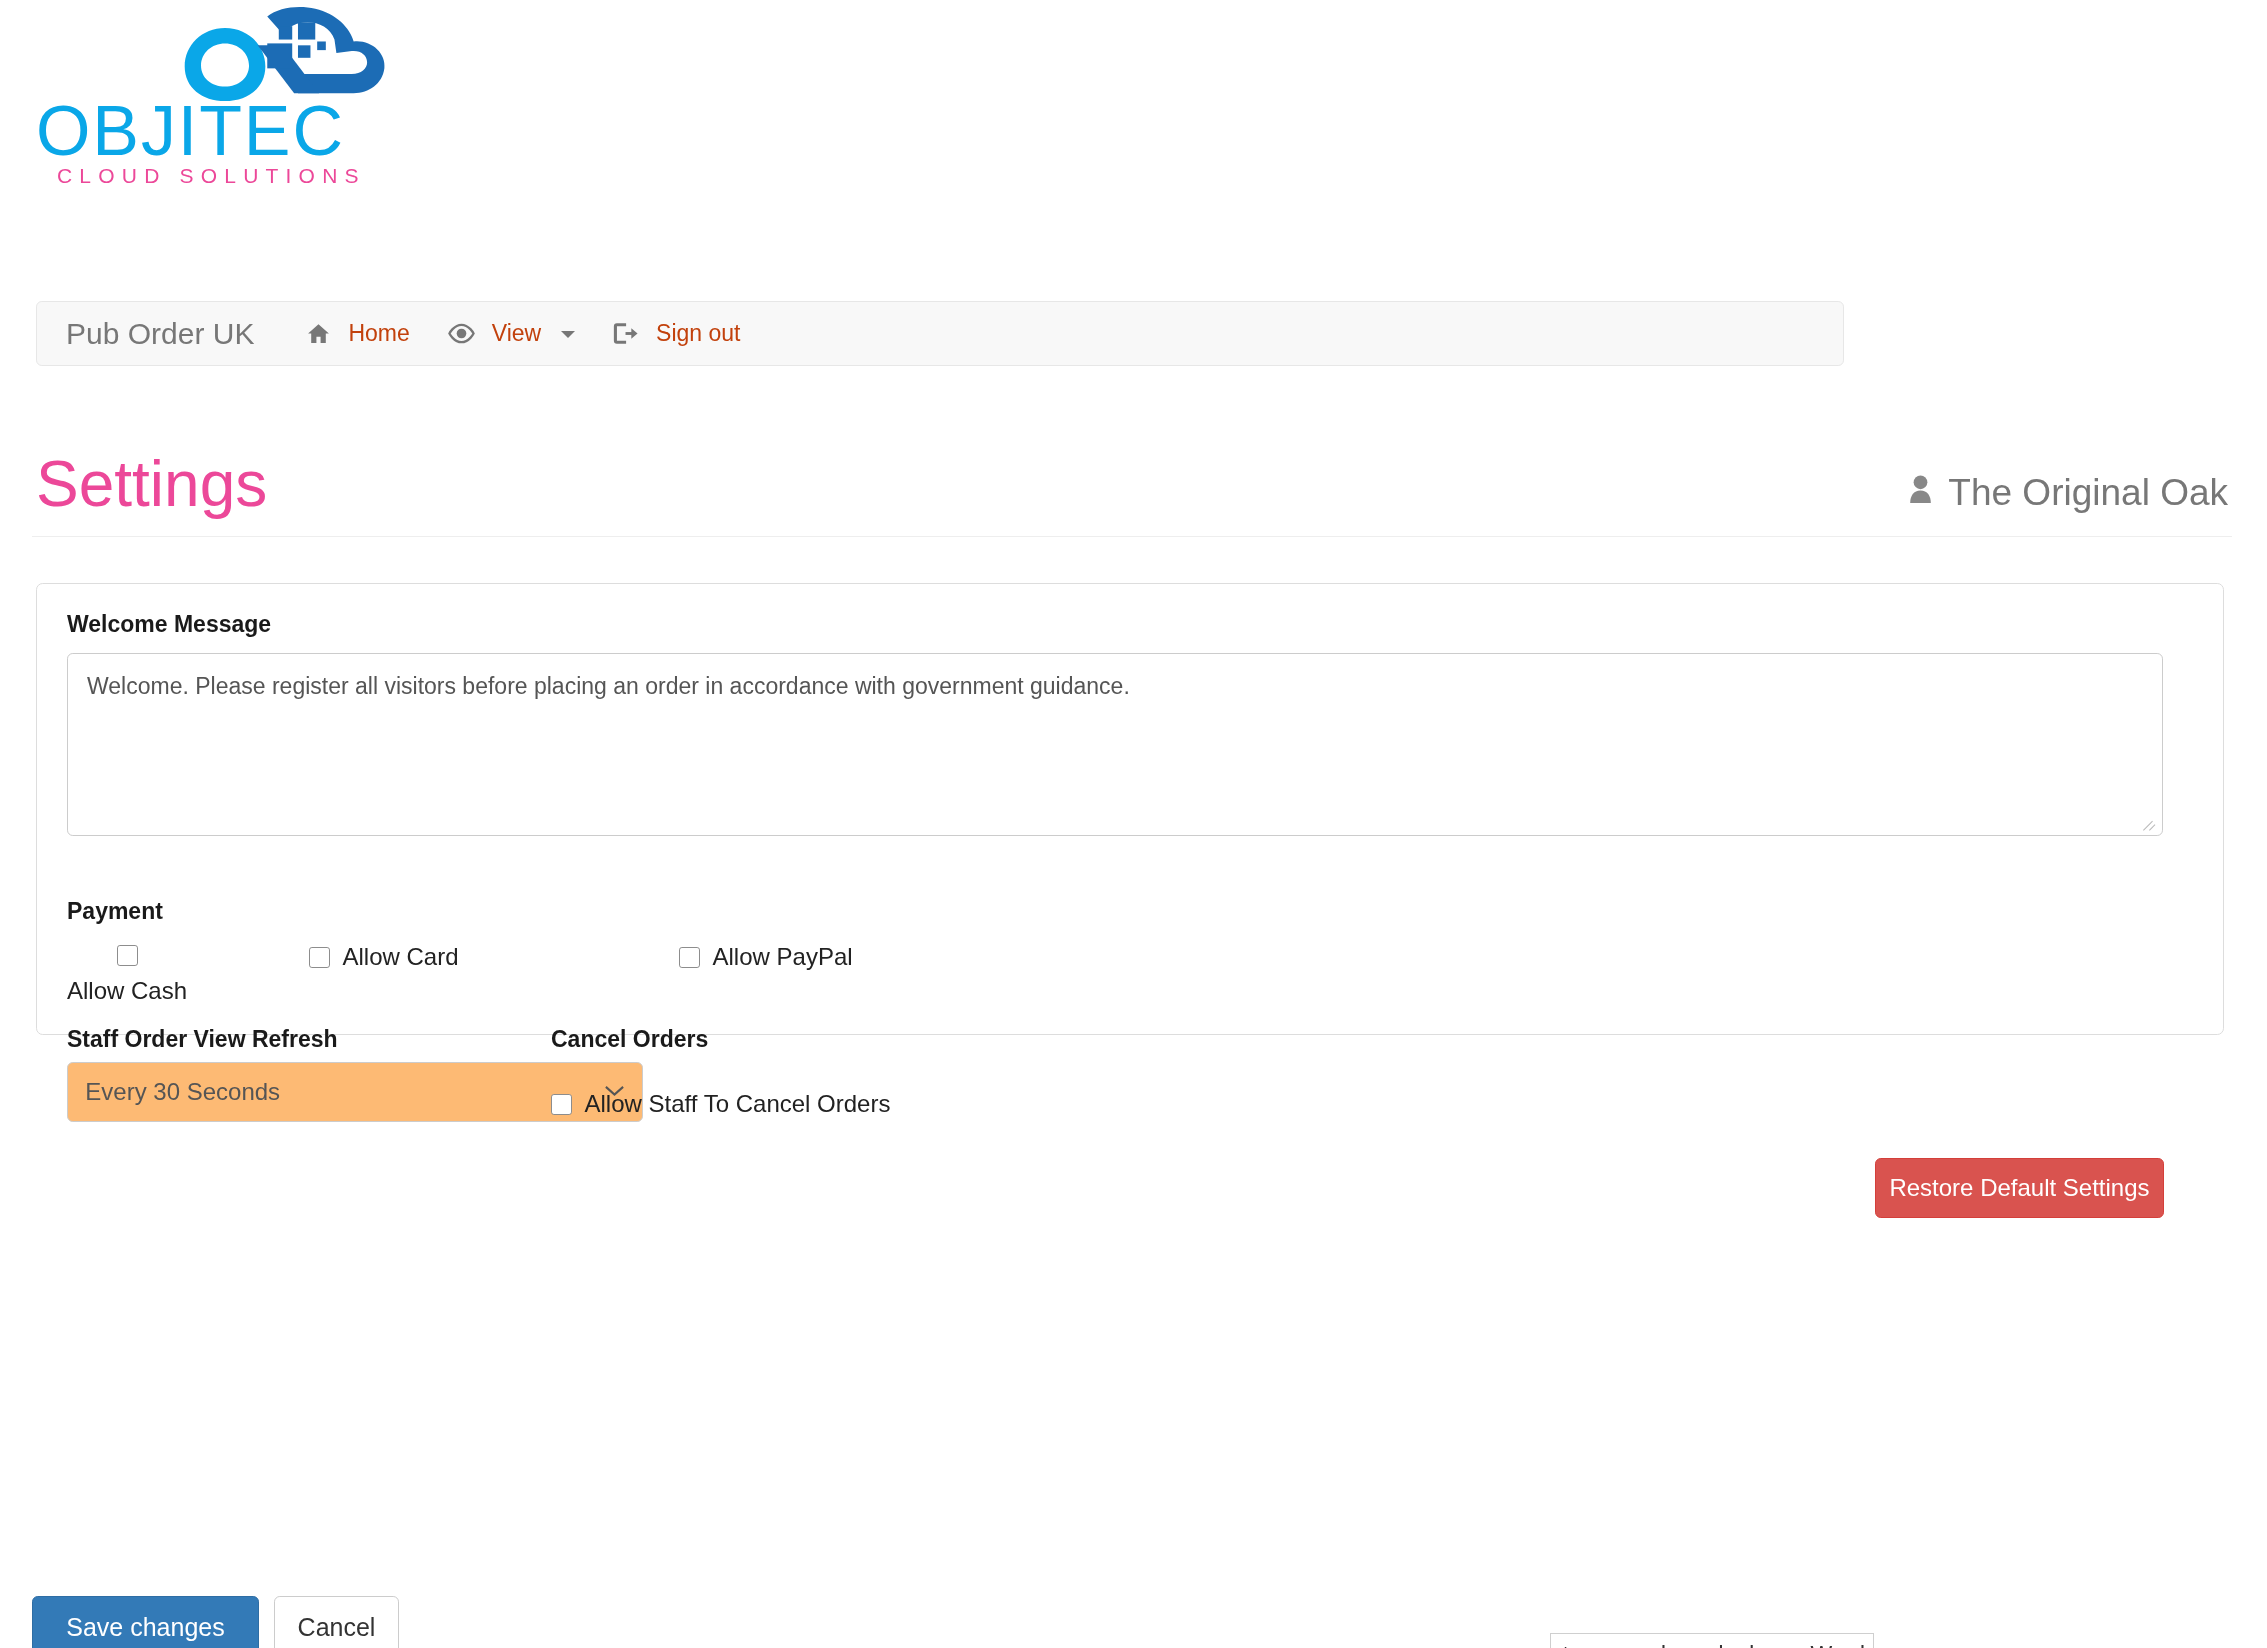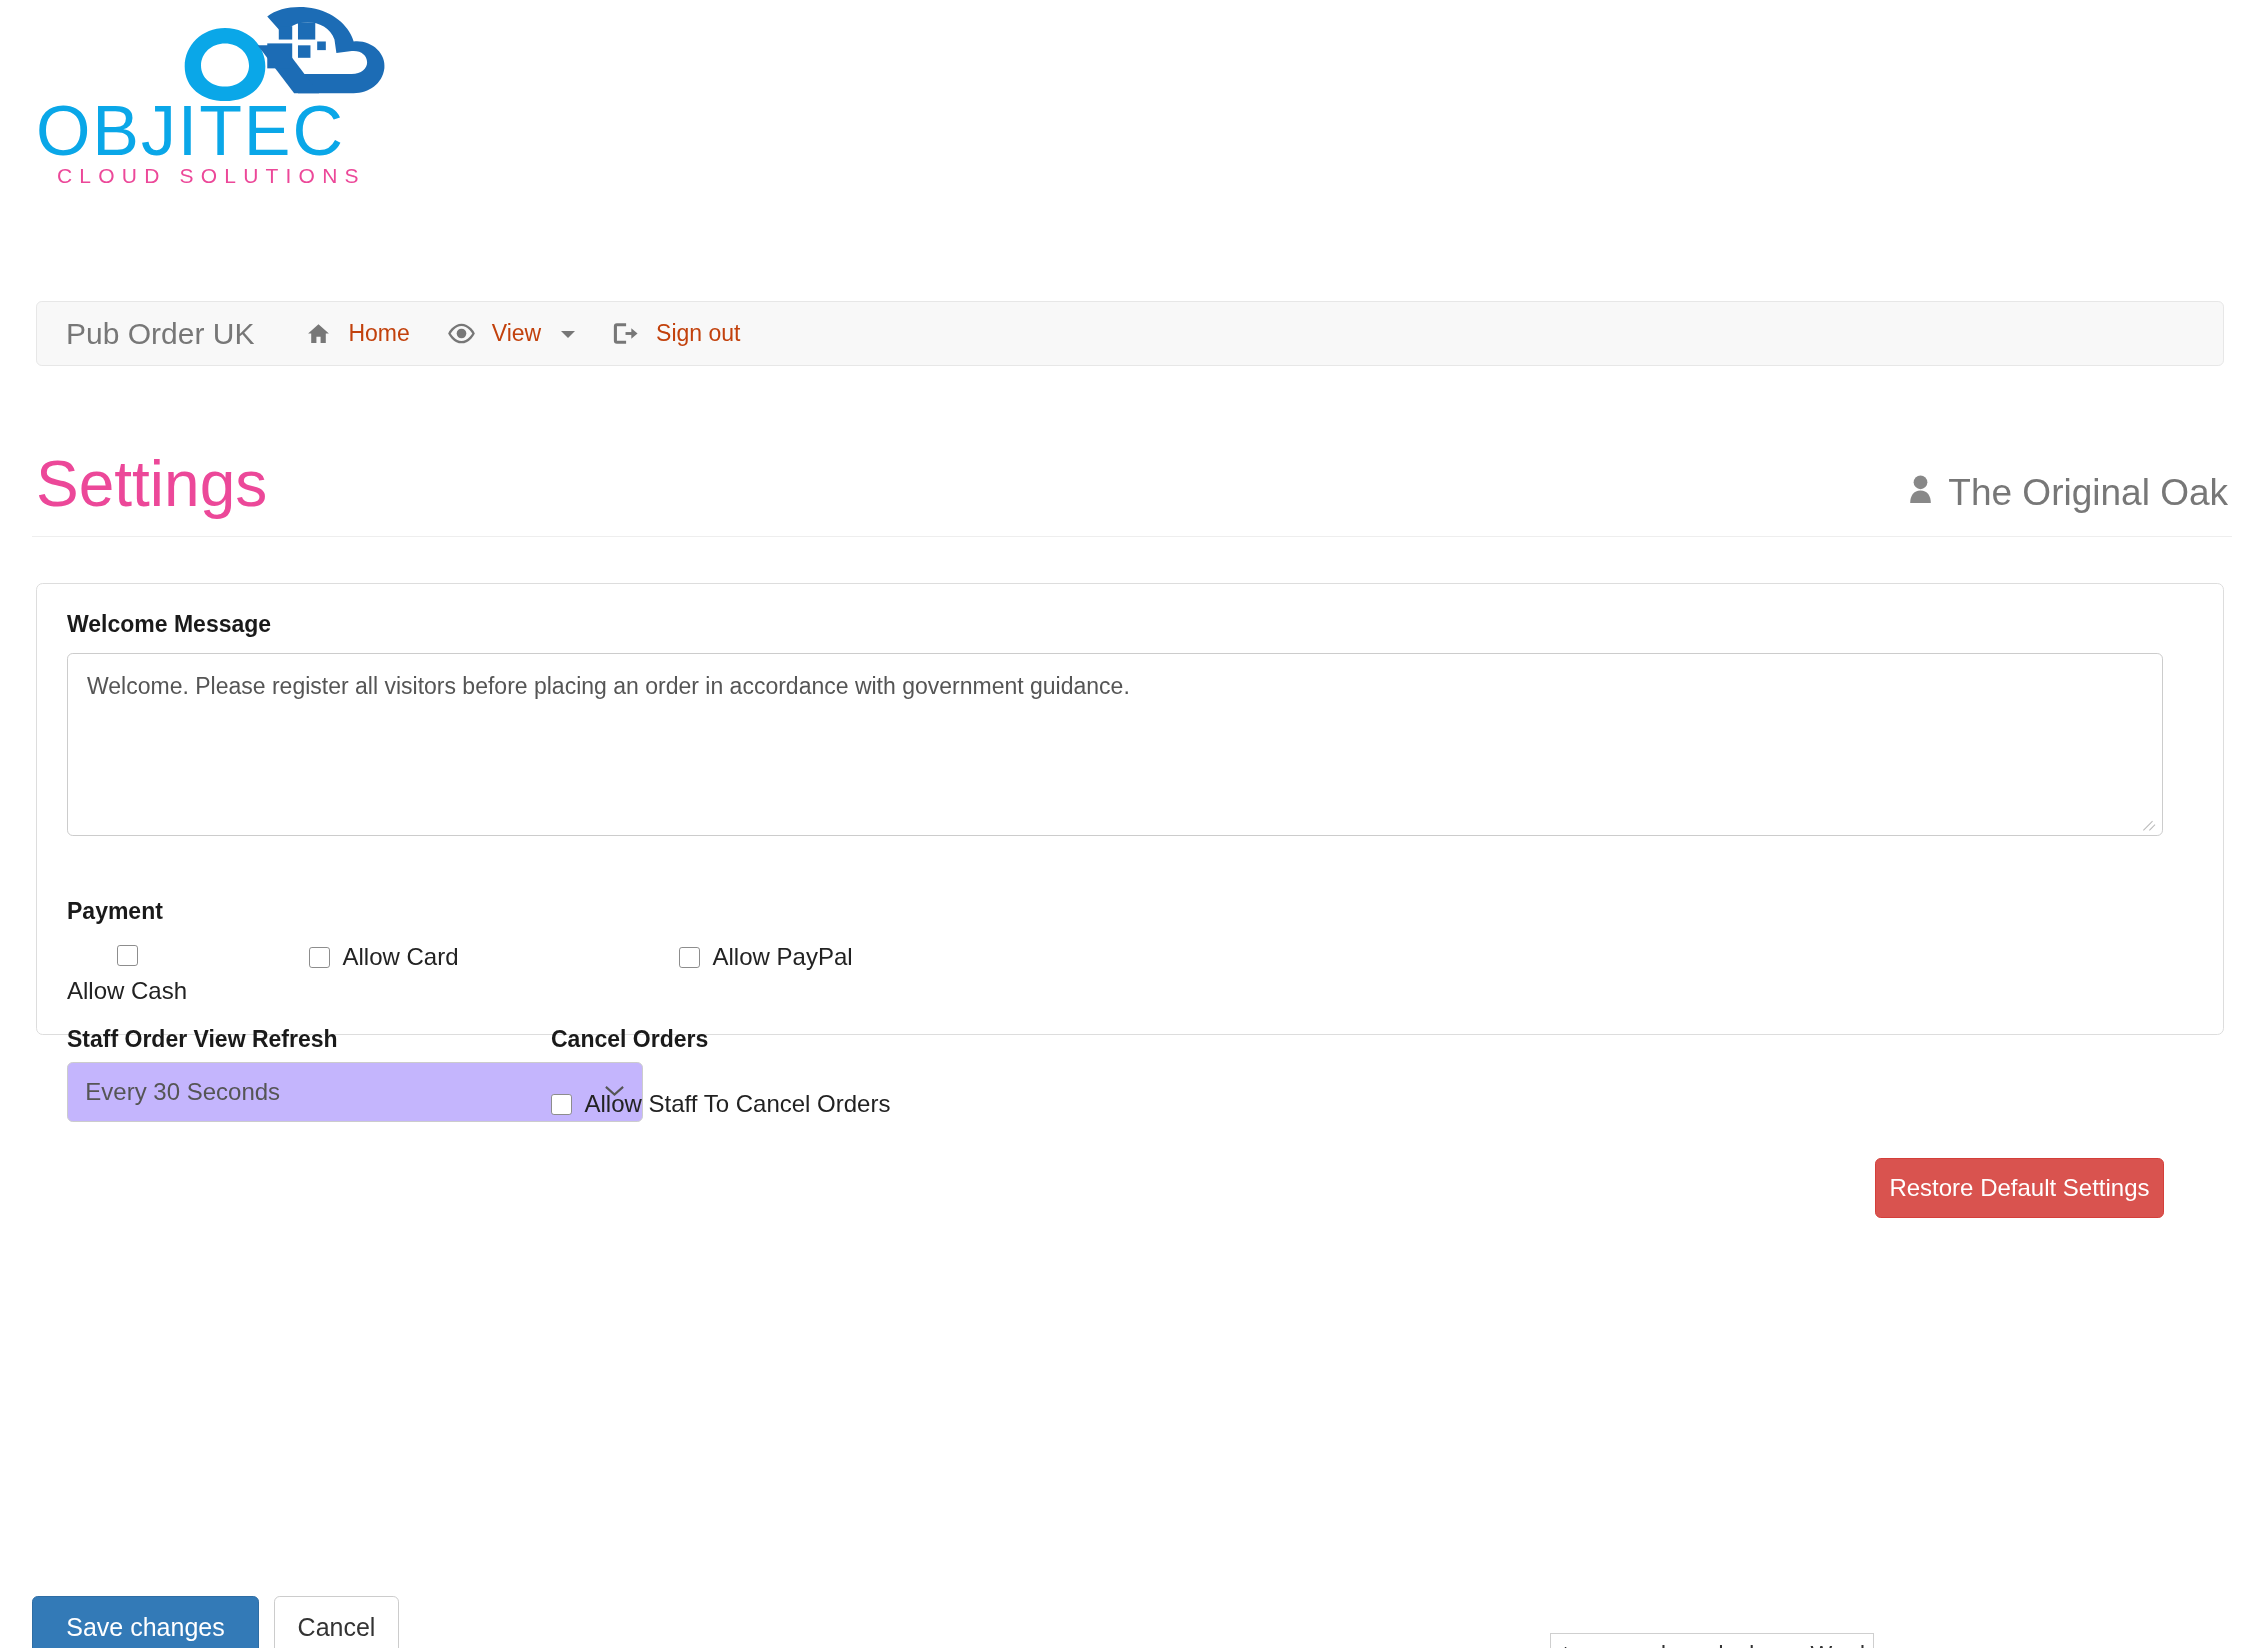--- a/index.html
+++ b/index.html
@@ -50,21 +50,21 @@
     letter-spacing: 7.2px;
     color: #ec4899;
     line-height: 1;
   }
 
   
   .navbar {
     position: absolute;
     left: 36px;
     top: 301px;
-    width: 2188px;
+    width: 1808px;
     height: 65px;
     box-sizing: border-box;
     background: #f8f8f8;
     border: 1px solid #e7e7e7;
     border-radius: 5.8px;
     display: flex;
     align-items: center;
     padding: 0 0 0 29px;
   }
   .navbar-brand {
@@ -219,21 +219,21 @@
   
   .select-box {
     position: absolute;
     left: 30px;
     top: 478px;
     width: 576px;
     height: 60px;
     box-sizing: border-box;
     border: 1px solid #cccccc;
     border-radius: 5.8px;
-    background: #c4b5fd;
+    background: #fdba74;
     display: flex;
     align-items: center;
     padding: 0 17.3px;
     cursor: pointer;
   }
   .select-value {
     font-size: 24px;
     color: #555555;
     flex: 1;
     line-height: 1;

